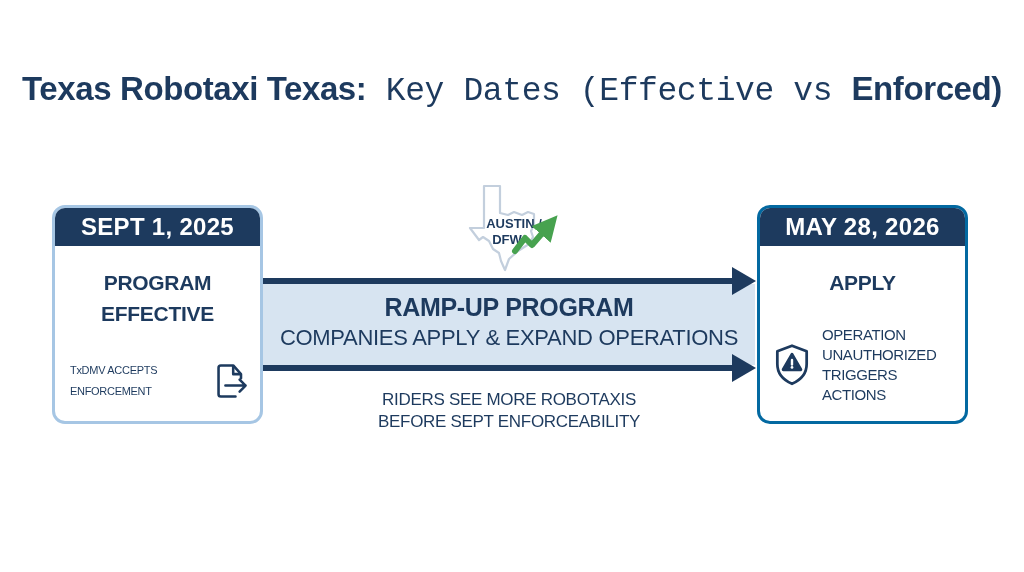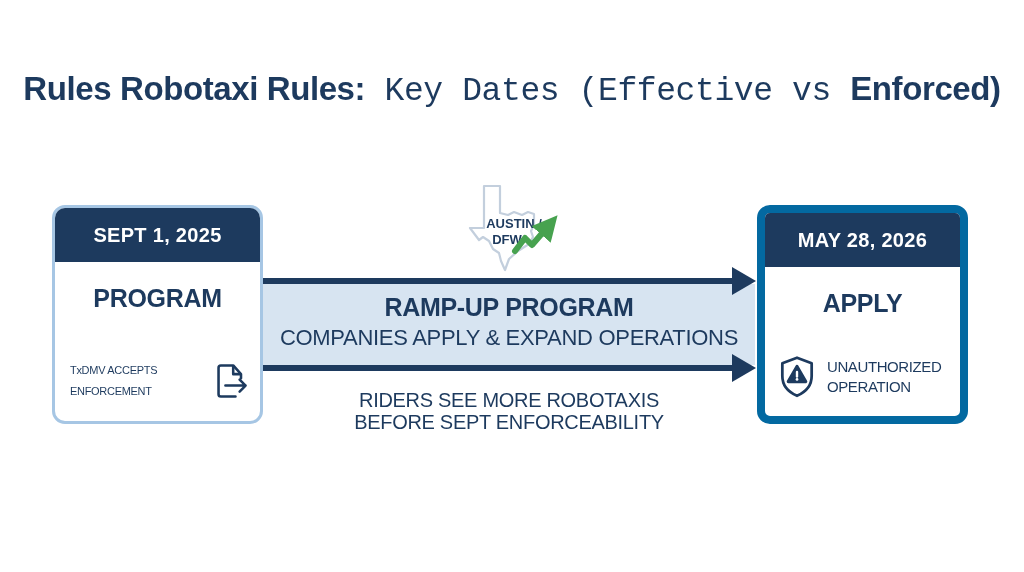--- a/index.html
+++ b/index.html
@@ -16,29 +16,29 @@
   }
   .title .b { font-weight:700; }
   .title .r { font-weight:400;font-family:Liberation Mono, monospace; }
 
   
   .card {
     position:absolute; top:205px; width:211px; height:219px;
     background:#ffffff; border-radius:13px; overflow:hidden;
   }
   .card.left  { left:52px;  border:3px solid #a6c6e4; }
-  .card.right { left:757px; border:8px solid #0369a1; }
+  .card.right { left:757px; border:3px solid #0369a1; }
   .card-header {
-    height:54px; background:#1d3a5e; color:#ffffff;
+    height:38px; background:#1d3a5e; color:#ffffff;
     display:flex; align-items:center; justify-content:center;
-    font-size:20px; font-weight:700; letter-spacing:0.3px;
+    font-size:24px; font-weight:700; letter-spacing:0.3px;
   }
   .card-title {
     margin-top:21px; text-align:center;
-    font-size:25px; font-weight:700; color:#1d3a5e; line-height:31px;
+    font-size:21px; font-weight:700; color:#1d3a5e; line-height:31px;
     letter-spacing:-0.3px;
   }
   .card-note {
     position:absolute; bottom:18px; left:15px; right:8px;
     display:flex; align-items:center; gap:8px;
     color:#1d3a5e;
   }
   .card.left  .card-note .note-text { font-size:11px; line-height:21px; letter-spacing:-0.3px; }
   .card.right .card-note { bottom:16px; left:10px; right:4px; }
   .card.right .card-note .note-text { font-size:15px; line-height:20px; letter-spacing:-0.4px; }
@@ -58,34 +58,34 @@
   .arrow-head {
     position:absolute; left:732px; width:0; height:0;
     border-left:24px solid #1d3a5e;
     border-top:14px solid transparent; border-bottom:14px solid transparent;
   }
   .arrow-head.top { top:267px; }
   .arrow-head.bottom { top:354px; }
 
   .footnote {
     position:absolute; left:263px; top:389px; width:492px;
-    text-align:center; color:#1d3a5e; font-size:20px; line-height:22px;
+    text-align:center; color:#1d3a5e; font-size:17px; line-height:22px;
     letter-spacing:-0.3px;
   }
 
   
   .texas-wrap { position:absolute; left:458px; top:181px; width:120px; height:94px; }
   .texas-label { font:700 13px "Liberation Sans", sans-serif; fill:#1d3a5e; }
 </style>
 </head>
 <body>
 
 <div class="stage">
 
-  <h1 class="title"><span class="b">Rules Robotaxi Rules:</span><span class="r"> Key Dates (Effective vs </span><span class="b">Enforced)</span></h1>
+  <h1 class="title"><span class="b">Texas Robotaxi Texas:</span><span class="r"> Key Dates (Effective vs </span><span class="b">Enforced)</span></h1>
 
   <div class="texas-wrap">
     <svg width="120" height="94" viewBox="0 0 120 94">
       <defs>
         <marker id="ah" viewBox="0 0 10 10" refX="6" refY="5" markerWidth="4.2" markerHeight="4.2" orient="auto-start-reverse">
           <path d="M0,0 L10,5 L0,10 Z" fill="#47a24f"></path>
         </marker>
       </defs>
       <path d="M26,5 L42,5 L42,32 L50,34 L56,31 L64,34 L70,31 L76,33
                L76,44 L73,50 L75,56 L71,63
@@ -115,20 +115,21 @@
 
   <div class="footnote">
     <div>RIDERS SEE MORE ROBOTAXIS</div>
     <div>BEFORE SEPT ENFORCEABILITY</div>
   </div>
 
   <div class="card left">
     <div class="card-header">SEPT 1, 2025</div>
     <div class="card-title">
       <div>PROGRAM</div>
+      <div>EFFECTIVE</div>
     </div>
     <div class="card-note">
       <div class="note-text">
         <div>TxDMV ACCEPTS</div>
         <div>ENFORCEMENT</div>
       </div>
       <svg class="note-icon" width="44" height="44" viewBox="0 0 48 48">
         <path d="M36,21 V16.5 L27.5,7 H14 Q11.5,7 11.5,9.5 V38.5 Q11.5,41 14,41 H30" fill="none" stroke="#1d3a5e" stroke-width="2.8" stroke-linejoin="round" stroke-linecap="round"></path>
         <path d="M27.5,7 V16.5 H36" fill="none" stroke="#1d3a5e" stroke-width="2.8" stroke-linejoin="round"></path>
         <path d="M19,29 H41 M34.5,22.5 L41,29 L34.5,35.5" fill="none" stroke="#1d3a5e" stroke-width="2.8" stroke-linecap="round" stroke-linejoin="round"></path>
@@ -142,19 +143,20 @@
       <div>APPLY</div>
     </div>
     <div class="card-note">
       <svg class="note-icon" width="44" height="46" viewBox="0 0 48 50">
         <path d="M24,4 L40,10 V24 C40,34.5 33.5,41.5 24,45.5 C14.5,41.5 8,34.5 8,24 V10 Z" fill="#ffffff" stroke="#1d3a5e" stroke-width="3" stroke-linejoin="round"></path>
         <path d="M24,13.5 L33.5,30 H14.5 Z" fill="#1d3a5e" stroke="#1d3a5e" stroke-width="3.5" stroke-linejoin="round"></path>
         <path d="M24,19.5 V24.5" stroke="#ffffff" stroke-width="2.6" stroke-linecap="round" fill="none"></path>
         <circle cx="24" cy="27.6" r="1.5" fill="#ffffff"></circle>
       </svg>
       <div class="note-text">
+        <div>OPERATION</div>
         <div>UNAUTHORIZED</div>
-        <div>OPERATION</div>
+        <div>TRIGGERS ACTIONS</div>
       </div>
     </div>
   </div>
 
 </div>
 
 </body></html>

